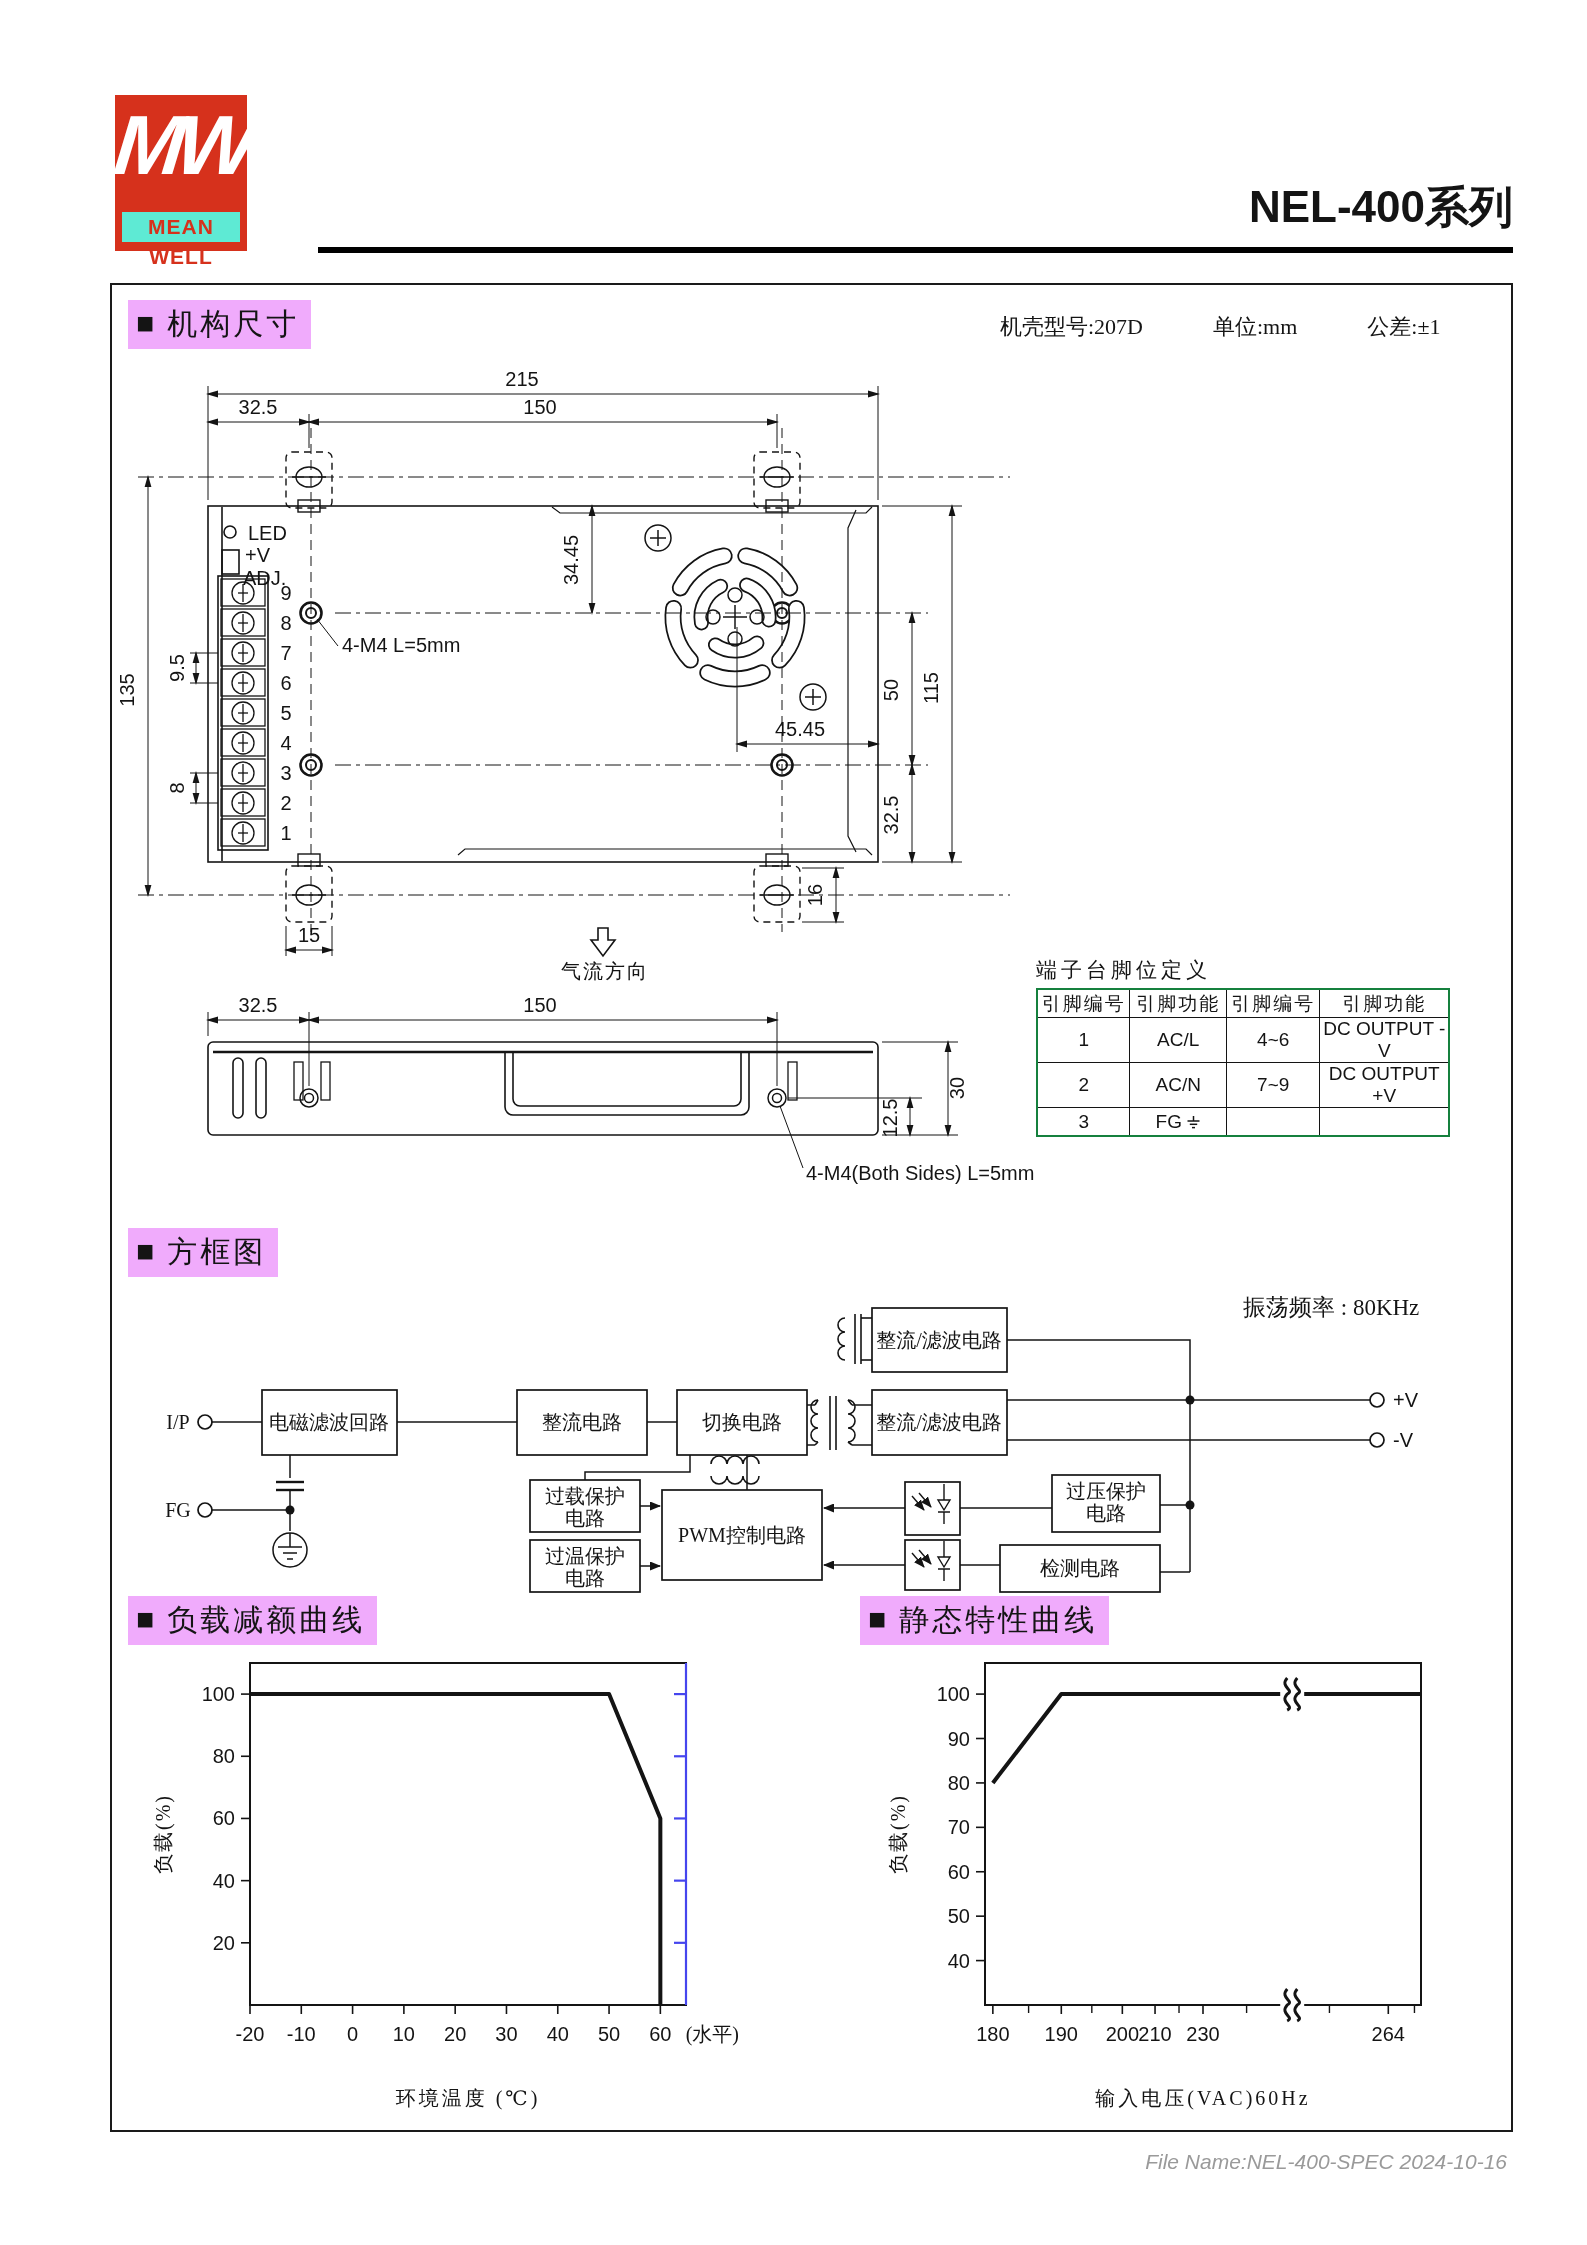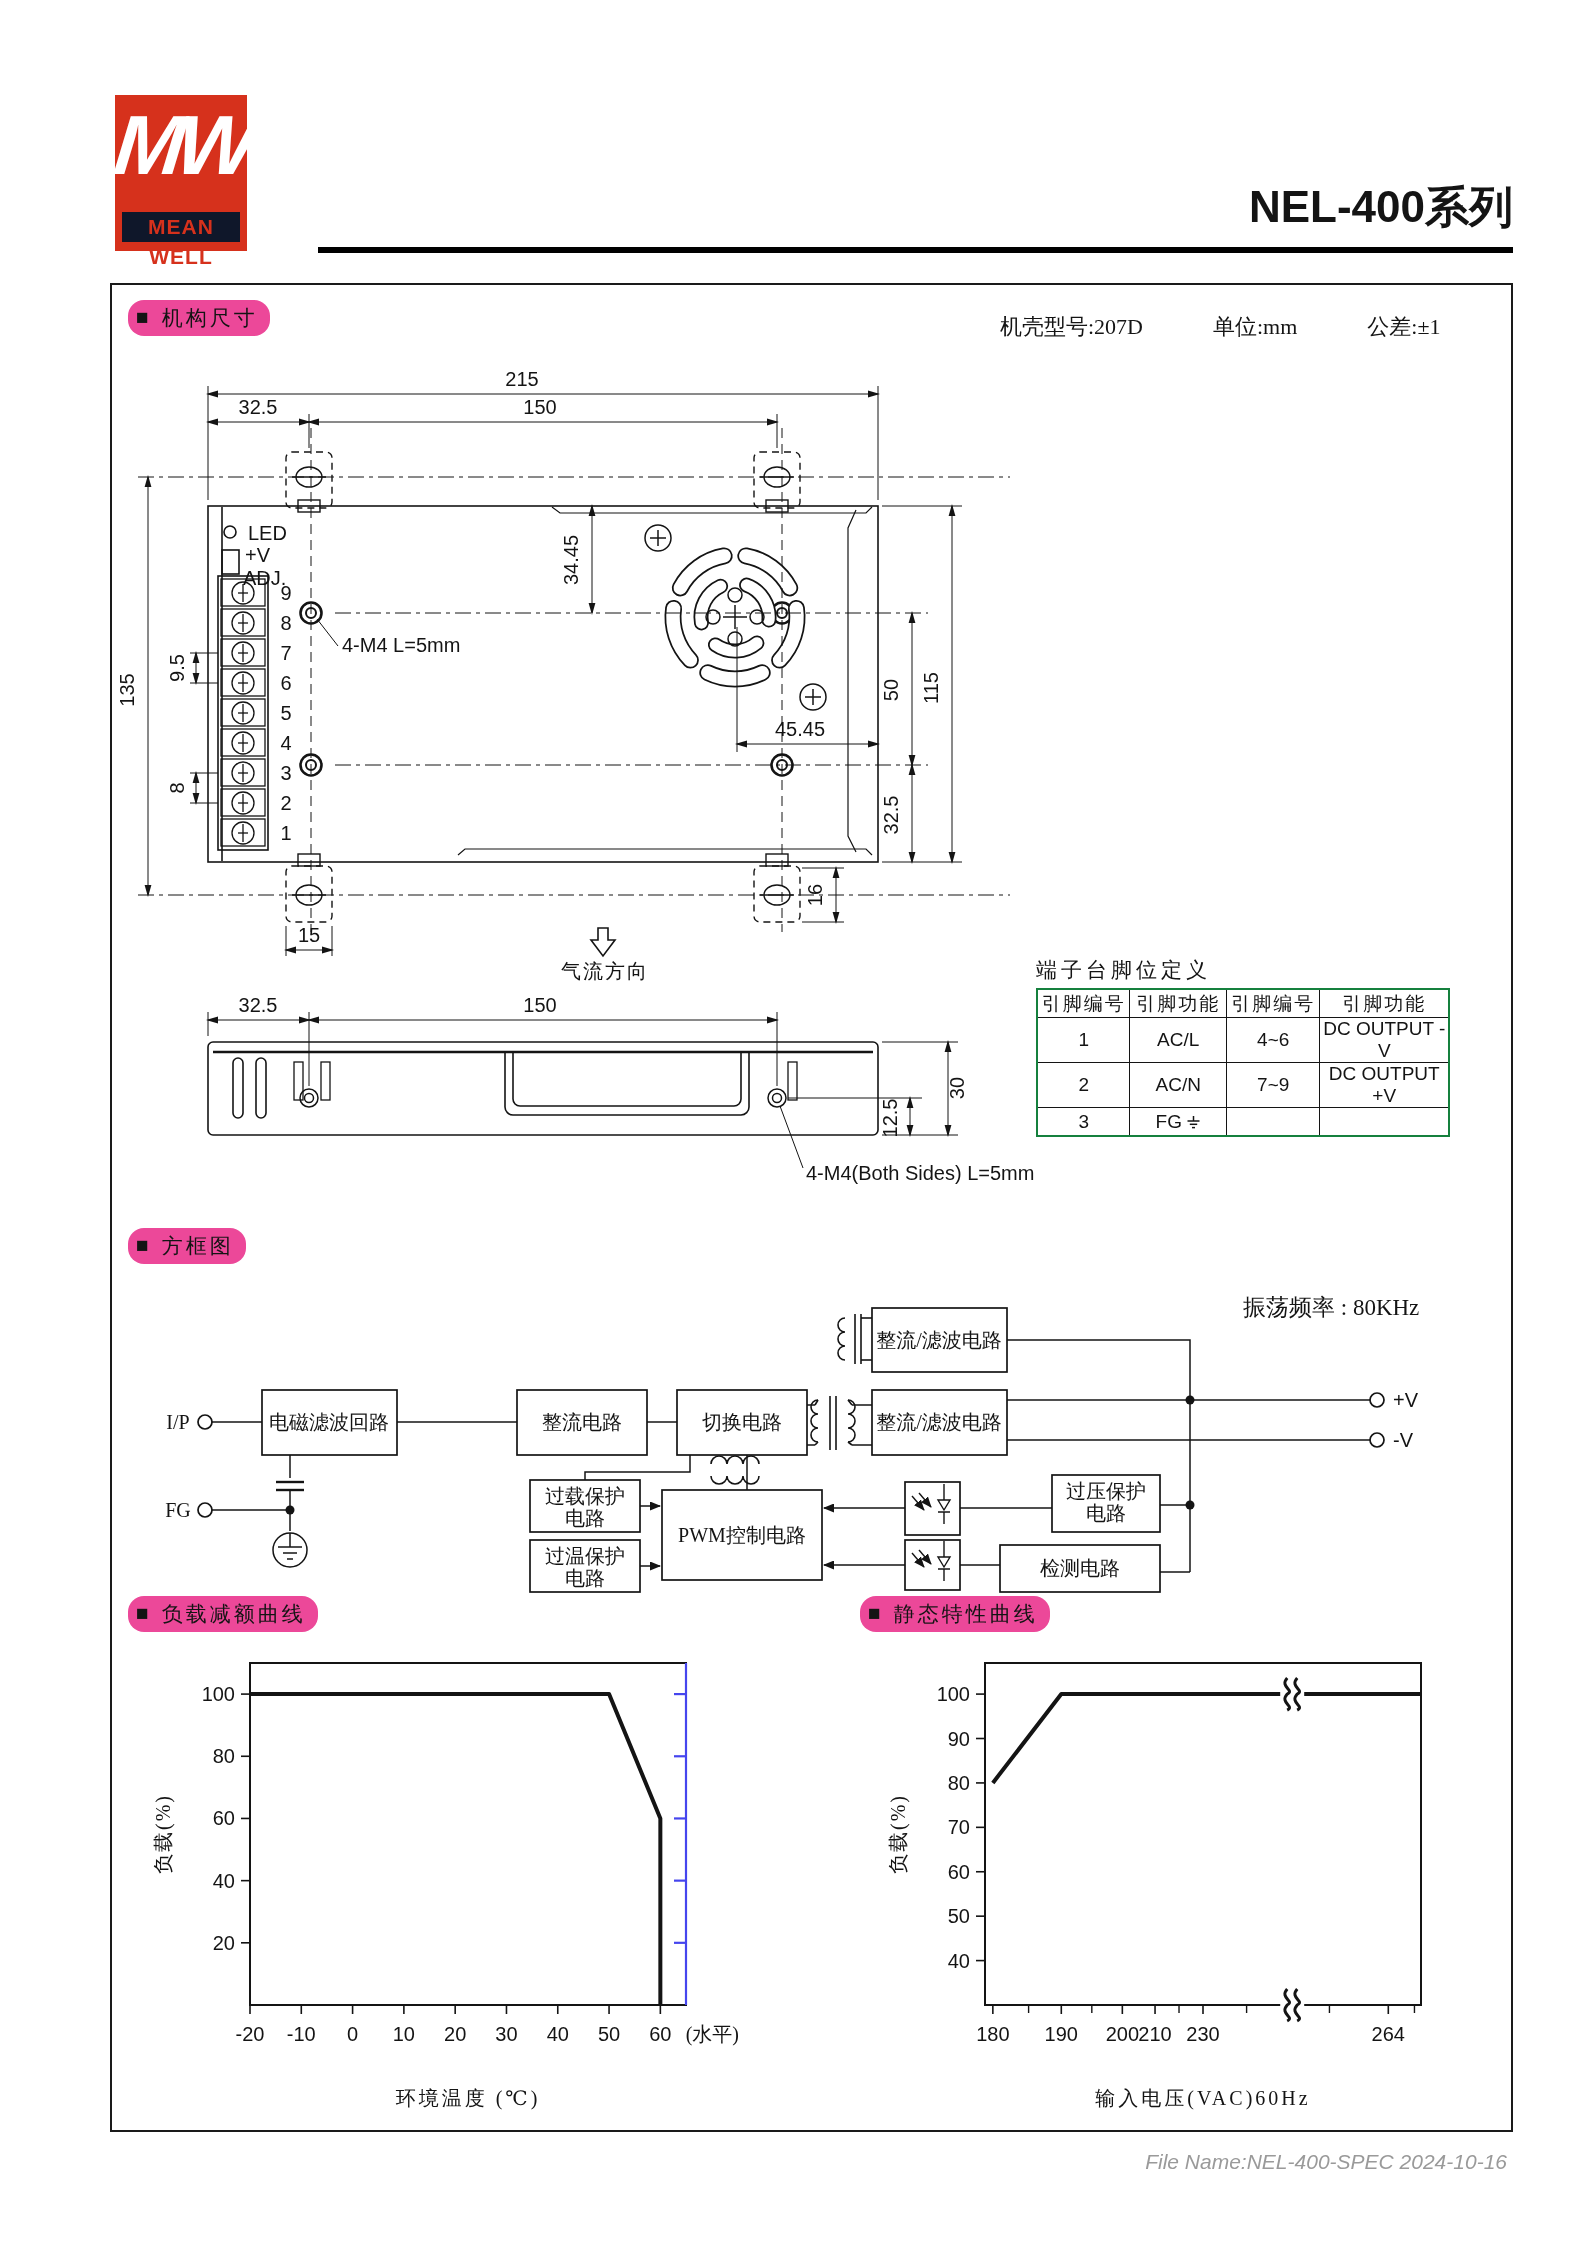--- a/index.html
+++ b/index.html
@@ -4,30 +4,30 @@
 <style>
   html,body{margin:0;padding:0;background:#fff;}
   .page{position:relative;width:1587px;height:2245px;background:#fff;overflow:hidden;
         font-family:"Liberation Sans",sans-serif;color:#141414;}
   .cjk{font-family:"Liberation Serif","DejaVu Serif",serif;}
   
   .logo{position:absolute;left:115px;top:95px;width:132px;height:156px;background:#d6311c;}
   .logo-mw{position:absolute;left:0;right:0;top:2px;text-align:center;color:#fff;
            font-size:84px;font-weight:bold;font-style:italic;letter-spacing:-8px;
            transform:skewX(-6deg);font-family:"Liberation Sans",sans-serif;}
-  .logo-strip{position:absolute;left:7px;right:7px;bottom:9px;height:30px;background:#0f172a;
+  .logo-strip{position:absolute;left:7px;right:7px;bottom:9px;height:30px;background:#5eead4;
            color:#d6311c;font-weight:bold;font-size:21px;text-align:center;line-height:30px;letter-spacing:1px;}
   .doc-title{position:absolute;left:320px;top:178px;font-size:44px;font-weight:bold;letter-spacing:5px;}
   .doc-series{position:absolute;right:74px;top:178px;font-size:44px;font-weight:bold;}
   .doc-series .num{font-family:"Liberation Sans",sans-serif;letter-spacing:0;}
   .header-rule{position:absolute;left:318px;top:247px;width:1195px;height:6px;background:#000;}
   
   .content-box{position:absolute;left:110px;top:283px;width:1403px;height:1849px;
                border:2px solid #1a1a1a;box-sizing:border-box;}
-  .sec-head{position:absolute;background:#ec4899;padding:4px 12px 4px 8px;font-size:21px;letter-spacing:3px;white-space:nowrap;border-radius:16px;}
+  .sec-head{position:absolute;background:#f0abfc;padding:4px 12px 4px 8px;font-size:30px;letter-spacing:3px;white-space:nowrap;}
   .sec-head .mark{display:inline-block;margin-right:10px;transform:translateY(-1px);}
   .mech-info{position:absolute;left:1000px;top:312px;width:470px;display:flex;gap:70px;font-size:22px;white-space:nowrap;}
   .freq-note{position:absolute;left:1243px;top:1292px;font-size:23px;}
   
   .pin-wrap{position:absolute;left:1036px;top:956px;width:491px;}
   .pin-title{font-size:21px;letter-spacing:4px;margin-bottom:4px;}
   table.pins{border-collapse:collapse;border:2px solid #15803d;width:414px;}
   table.pins th,table.pins td{border:1px solid #141414;height:27px;text-align:center;
       font-size:19px;padding:0 2px;font-weight:normal;}
   table.pins th{font-size:19px;letter-spacing:2px;}

